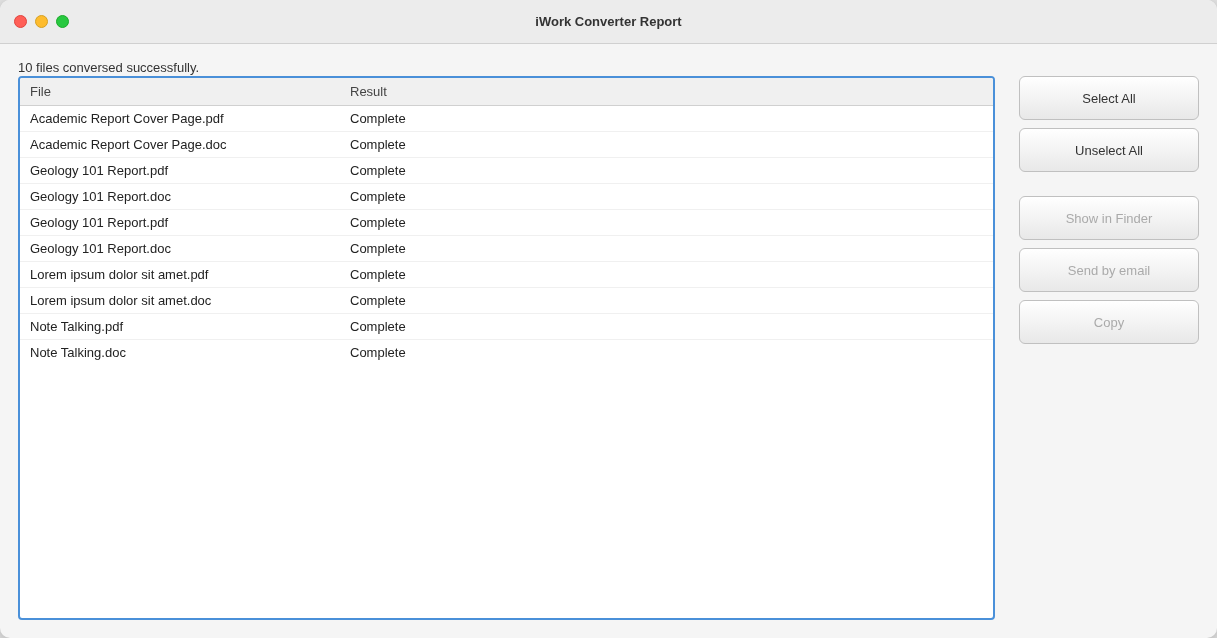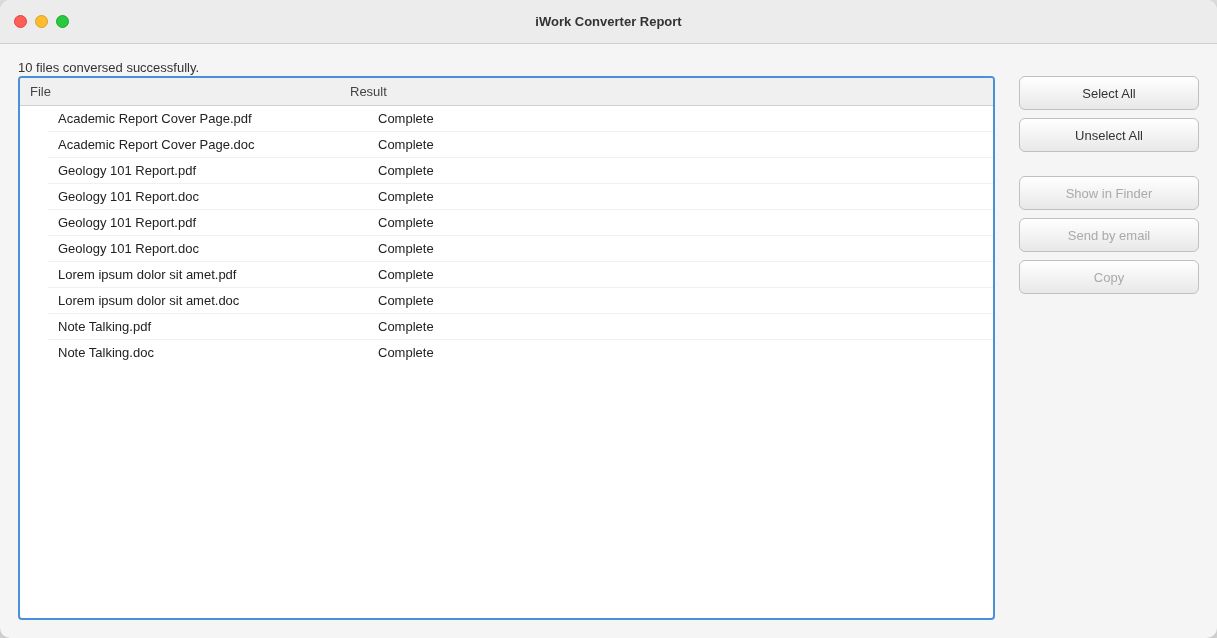--- a/index.html
+++ b/index.html
@@ -121,21 +121,20 @@
     .col-result {
       flex: 1;
       font-weight: 500;
       color: #444;
       font-size: 13px;
     }
 
     .table-body {
       flex: 1;
       overflow-y: auto;
-      padding-left: 28px;
     }
 
     .table-row {
       display: flex;
       padding: 5px 10px;
       border-bottom: 1px solid #f0f0f0;
       cursor: pointer;
     }
 
     .table-row:last-child {
@@ -156,21 +155,21 @@
 
     .sidebar-buttons {
       display: flex;
       flex-direction: column;
       gap: 8px;
       width: 180px;
       flex-shrink: 0;
     }
 
     .btn {
-      height: 34px;
+      height: 44px;
       border-radius: 6px;
       border: 1px solid #c0c0c0;
       background: linear-gradient(to bottom, #ffffff, #e8e8e8);
       font-size: 13px;
       color: #333;
       cursor: pointer;
       display: flex;
       align-items: center;
       justify-content: center;
       padding: 0 8px;

